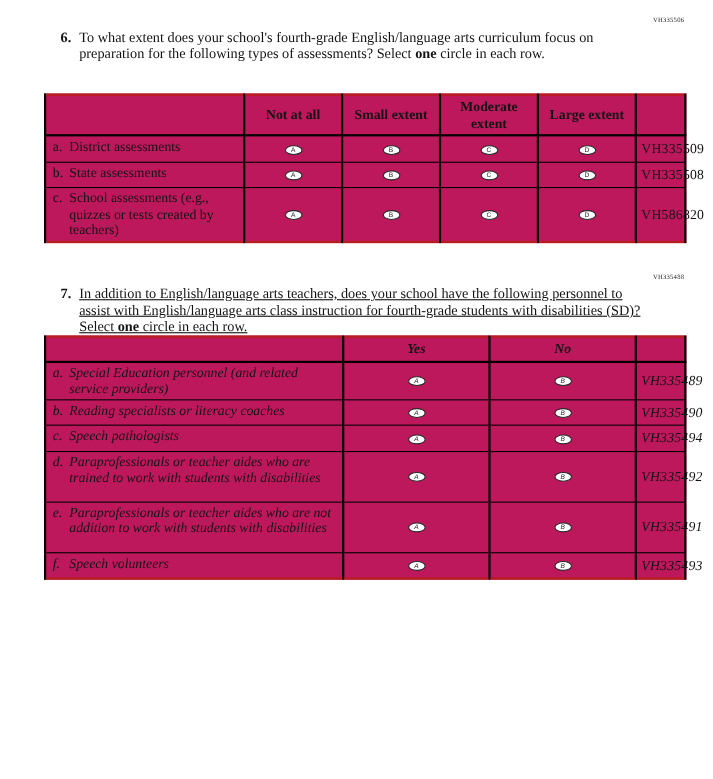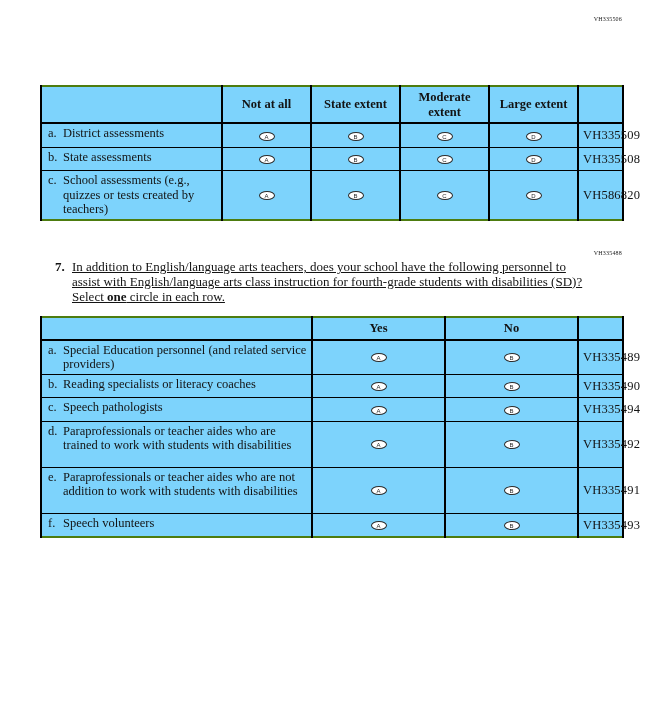--- a/index.html
+++ b/index.html
@@ -19,22 +19,22 @@
     position:absolute; left:55px; width:528px;
     font-size:13px; line-height:15px;
     padding-left:17px;
   }
   .q-num { display:inline-block; width:17px; margin-left:-17px; font-weight:bold; }
   .q-bold { font-weight:bold; }
 
   table.q-table {
     position:absolute; left:40px;
     border-collapse:collapse;
-    border:2px solid #4d7c0f;
-    background:#7dd3fc;
+    border:2px solid #b91c1c;
+    background:#be185d;
     table-layout:fixed;
     width:582px;
   }
   .q-table th, .q-table td {
     border-left:2px solid #000; border-right:2px solid #000;
     border-top:1px solid #000; border-bottom:1px solid #000;
     font-size:12.5px; line-height:14.5px;
   }
   .q-table thead th { border-bottom:2px solid #000; font-weight:bold; text-align:center; padding:3px 2px; }
   .label-cell { vertical-align:top; padding:2px 4px 2px 6px;margin-left:12px; }
@@ -58,56 +58,59 @@
   }
   
   #q6-table { top:85px; }
   #q6-table thead tr { height:30px; }
   #q6-table .r-single { height:19px; }
   #q6-table .r-tall { height:48px; }
   #q6-table col.c-label { width:181px; }
   #q6-table col.c-opt { width:89px; }
   #q6-table col.c-code { width:45px; }
   
-  #q7-table { top:316px; }
+  #q7-table { top:305px;font-style:italic; }
   #q7-table thead tr { height:21px; }
   #q7-table .r-single { height:14px; }
   #q7-table .r-two { height:32px; }
   #q7-table .r-three { height:46px; }
   #q7-table col.c-label { width:271px; }
   #q7-table col.c-opt { width:133px; }
   #q7-table col.c-code { width:45px; }
 
   #q6-code { top:16px; }
   #q6-question { top:26px; }
   #q7-code { top:250px; }
   #q7-question { top:259px;text-decoration:underline; }
 </style>
 </head>
 <body>
 
 <div class="page">
 
   <div class="q-code" id="q6-code">VH335506</div>
 
+  <div class="question" id="q6-question">
+    <span class="q-num">6.</span><span>To what extent does your school's fourth-grade English/language arts curriculum focus on preparation for the following types of assessments? Select </span><span class="q-bold">one</span><span> circle in each row.</span>
+  </div>
 
   <table class="q-table" id="q6-table">
     <colgroup>
       <col class="c-label">
         <col class="c-opt">
         <col class="c-opt">
         <col class="c-opt">
         <col class="c-opt">
         <col class="c-code">
     </colgroup>
     <thead>
       <tr>
         <th></th>
         <th>Not at all</th>
-        <th>State extent</th>
+        <th>Small extent</th>
         <th>Moderate extent</th>
         <th>Large extent</th>
         <th></th>
       </tr>
     </thead>
     <tbody>
       <tr class="r-single">
         <td class="label-cell">
           <div class="row-label">
             <span class="row-letter">a.</span><span>District assessments</span>

